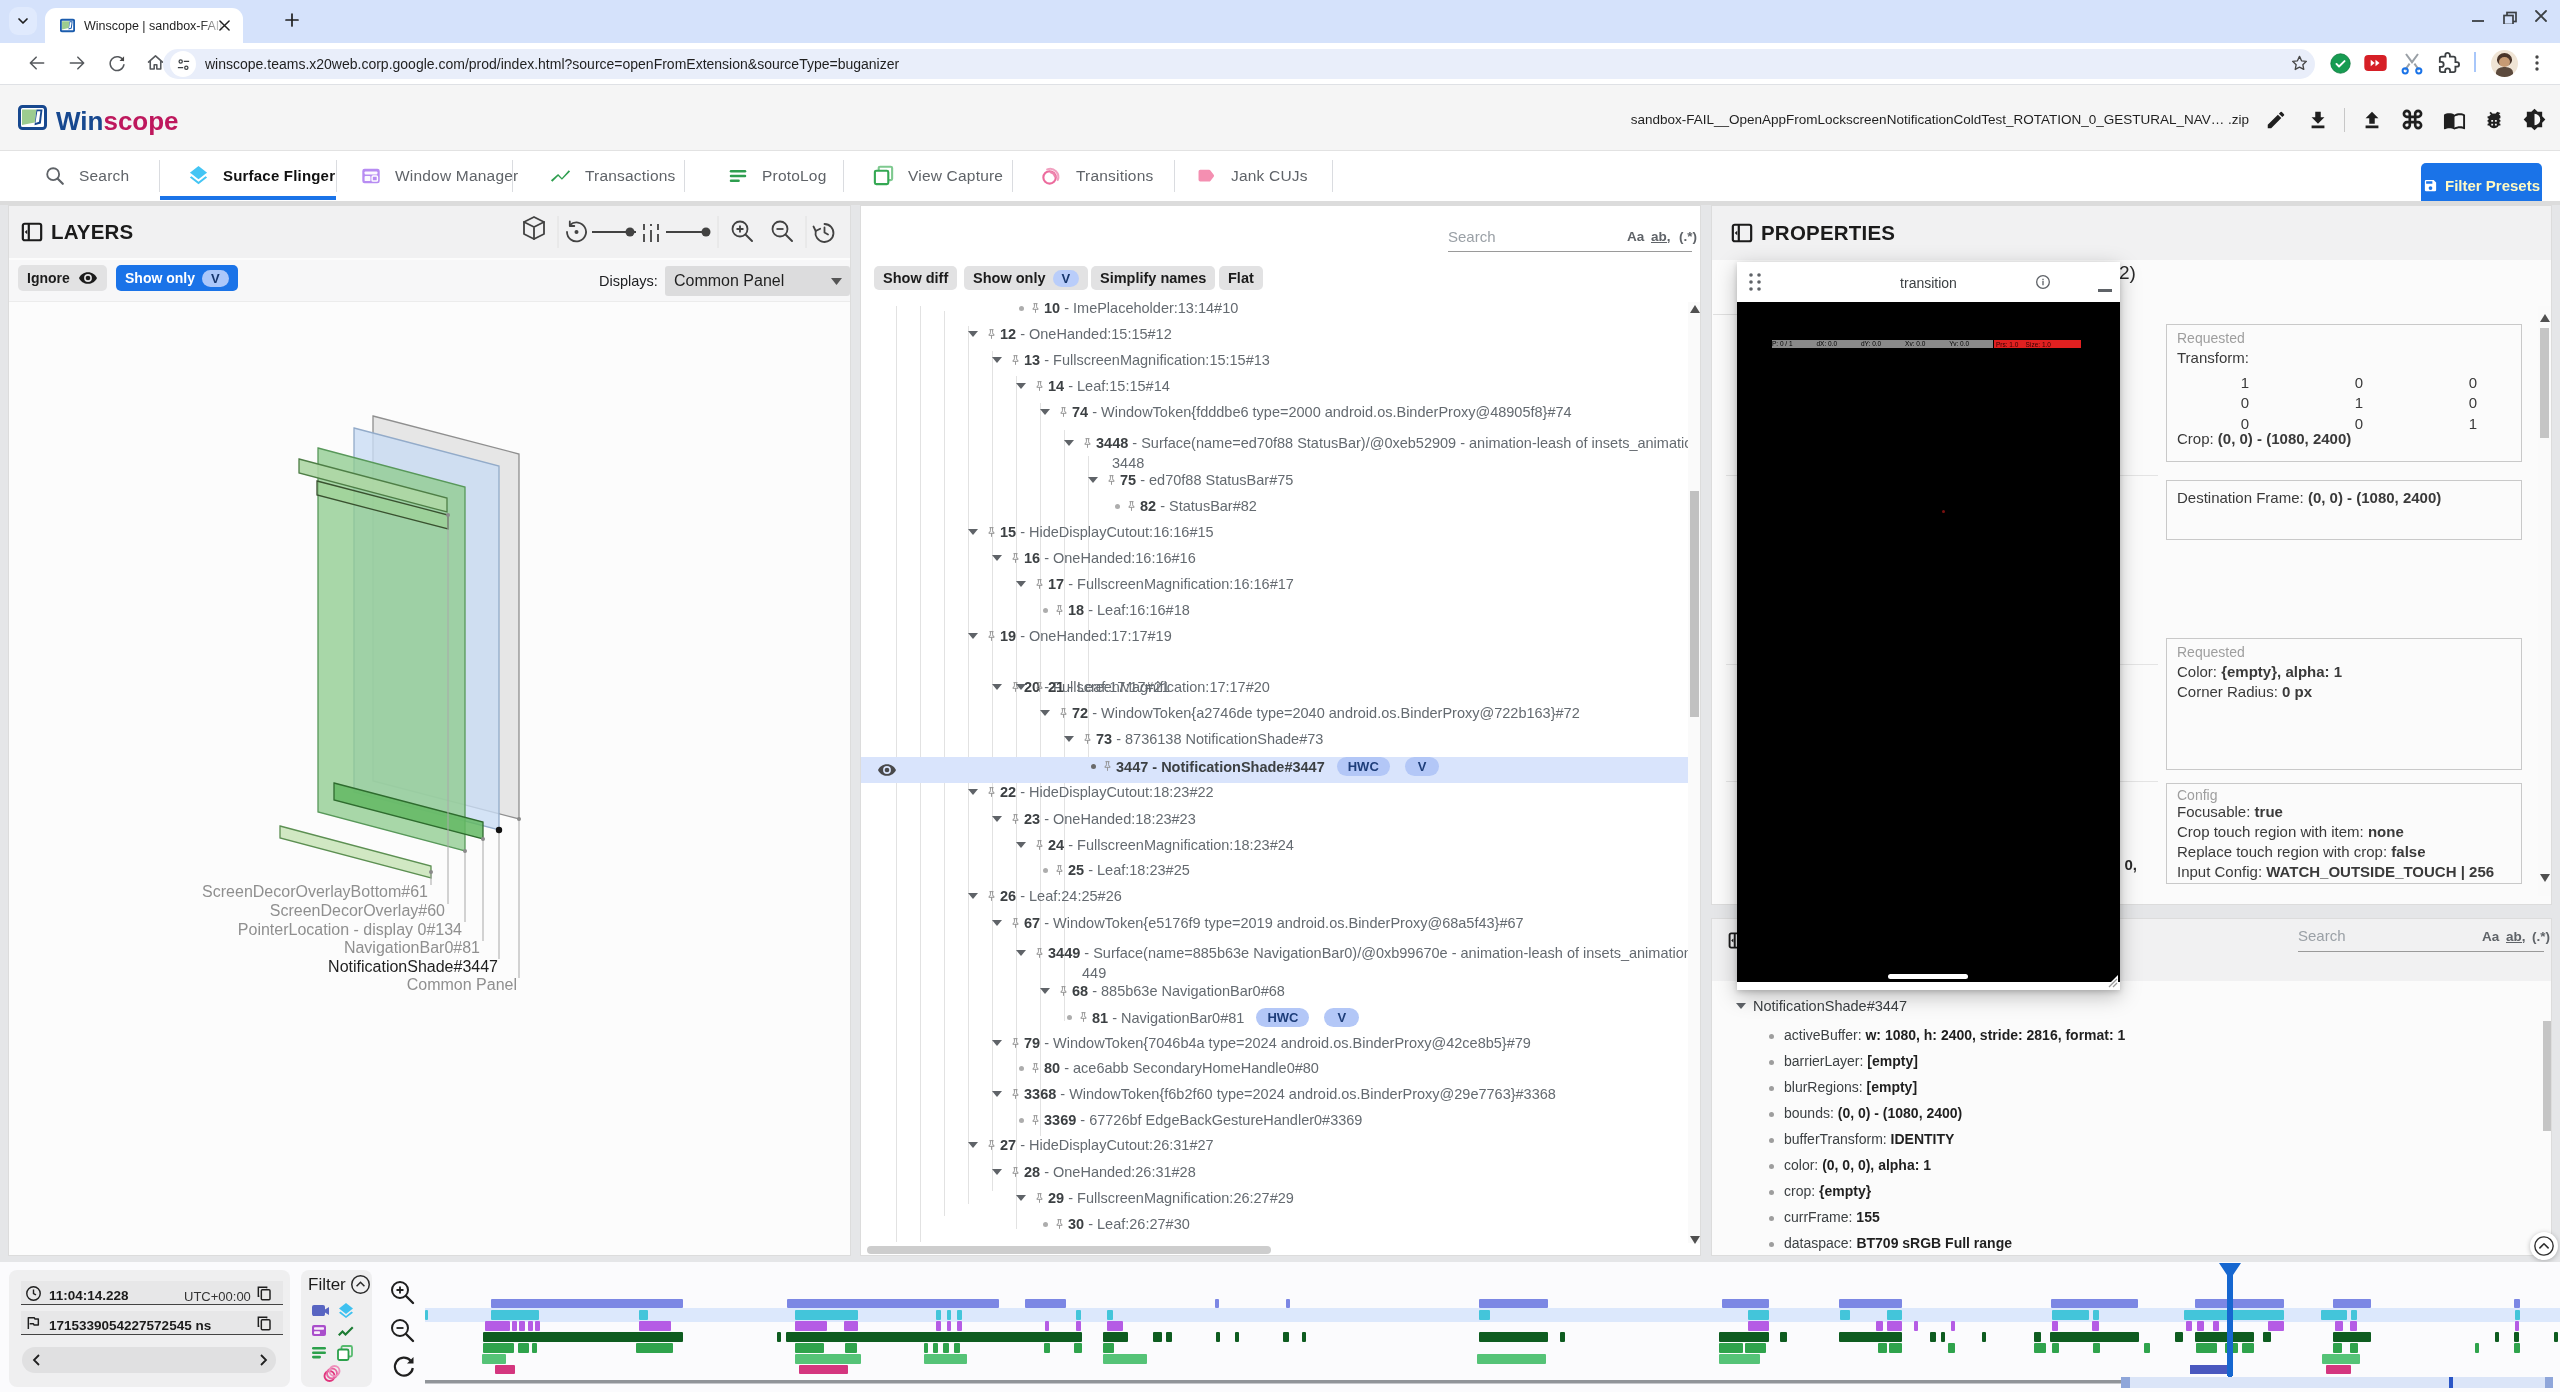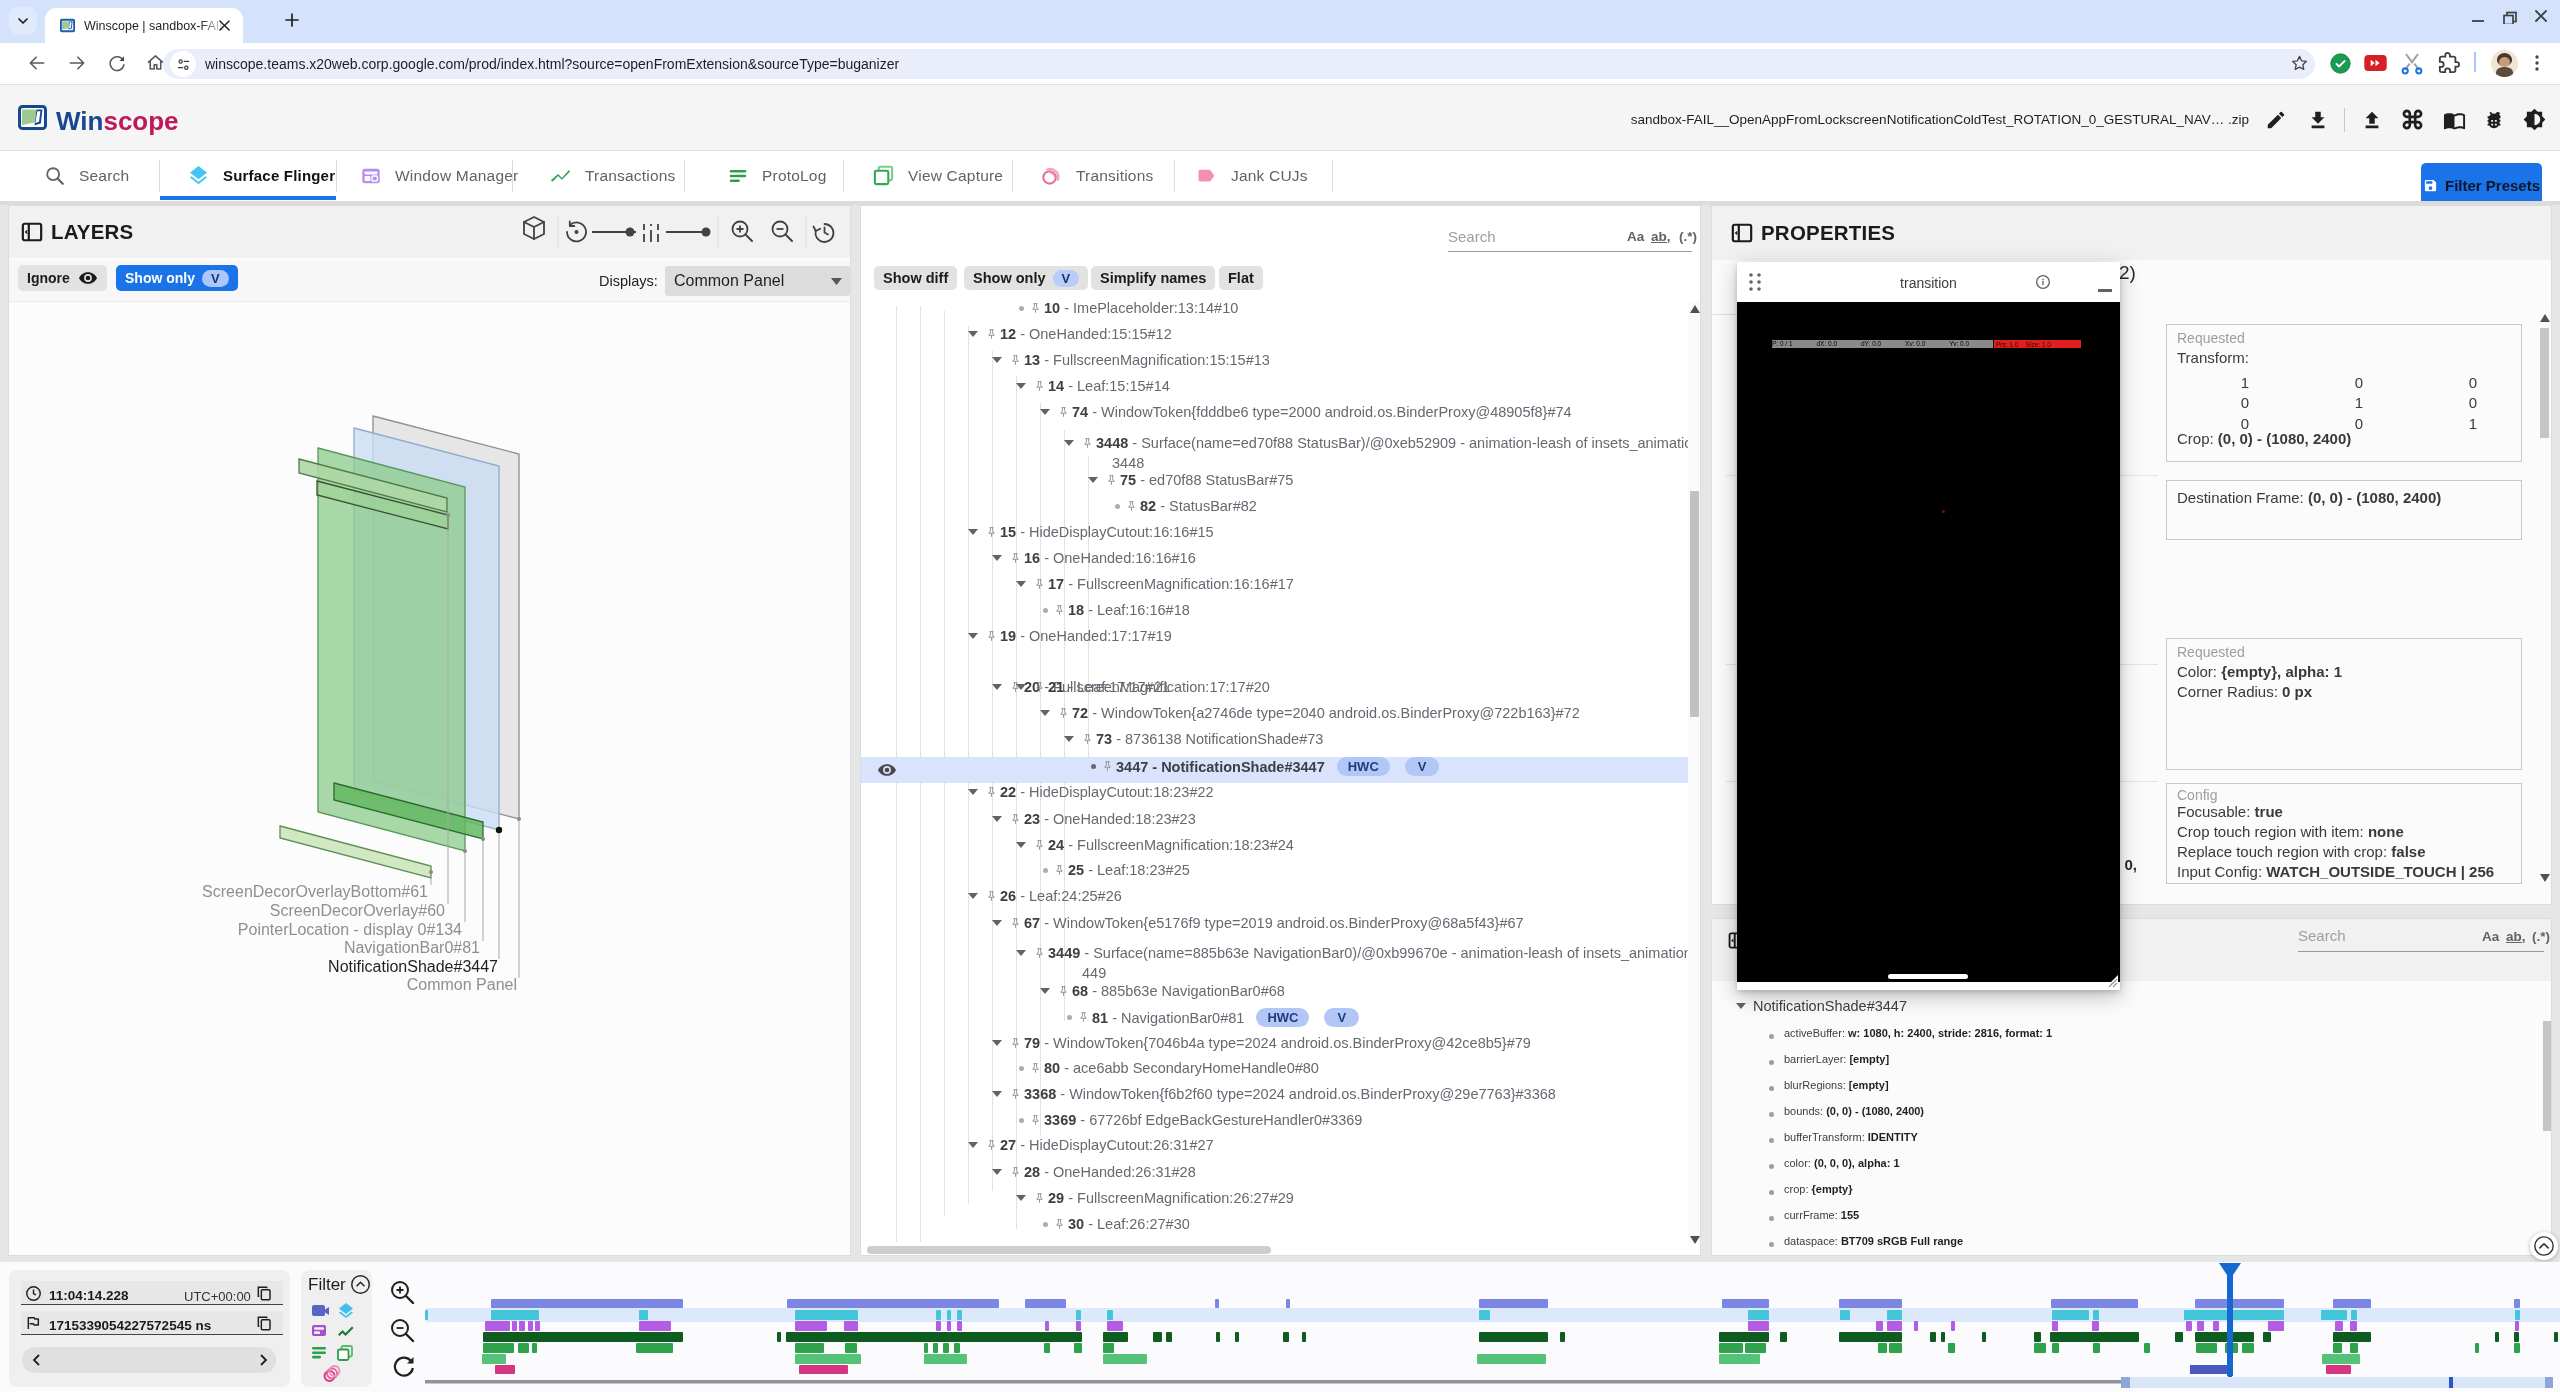--- a/index.html
+++ b/index.html
@@ -25,21 +25,21 @@
 
 .trow{position:absolute;display:flex;align-items:center;font-size:14.5px;color:#646a70;white-space:nowrap}
 .trow b{color:#3c4043;font-weight:700}
 .tri{width:0;height:0;border-left:5px solid transparent;border-right:5px solid transparent;border-top:6px solid #5f6368;margin-right:7px}
 .blt{width:5px;height:5px;border-radius:50%;background:#adadad;margin:0 5px 0 3px}
 .guide{position:absolute;width:1px;background:#e2e2e2}
 .hwc{display:inline-block;background:#b3c7f7;color:#1e3e7a;border-radius:11px;font-size:13px;font-weight:700;padding:2px 11px;margin-left:12px}
 
 .pbox{position:absolute;border:1px solid #c9c9c9;font-size:15px;color:#3a3a3a}
 .pbox .lab{color:#9e9e9e;font-size:14px}
-.pitem{position:absolute;font-size:11px;color:#3c4043;white-space:nowrap}
+.pitem{position:absolute;font-size:14px;color:#3c4043;white-space:nowrap}
 .pitem b{color:#1f1f1f}
 .dot{position:absolute;width:5px;height:5px;border-radius:50%;background:#9e9e9e}
 
 #tl{position:absolute;left:0;top:1262px;width:2560px;height:130px;background:#fbfbfd}
 .tlcard{position:absolute;background:#efeff0;border-radius:8px}
 </style></head>
 <body>
 
 
 <div id="tabstrip"></div>
@@ -221,21 +221,21 @@
       <span>Transitions</span>
     </div>
 <div class="navtab" style="left:1196px">
       <svg width="22" height="22" viewBox="0 0 24 24">
         <path d="M3 6a2 2 0 0 1 2-2h10.5a2 2 0 0 1 1.6.8L21 9.8a2 2 0 0 1 0 2.4l-3.9 5a2 2 0 0 1-1.6.8H5a2 2 0 0 1-2-2z" fill="#f48fb1" transform="translate(0 1.5) scale(.92)"></path>
       </svg>
       <span>Jank CUJs</span>
     </div>
 <div class="navdiv" style="left:159px"></div><div class="navdiv" style="left:336px"></div><div class="navdiv" style="left:512px"></div><div class="navdiv" style="left:684px"></div><div class="navdiv" style="left:843px"></div><div class="navdiv" style="left:1012px"></div><div class="navdiv" style="left:1174px"></div><div class="navdiv" style="left:1332px"></div>
 <div style="position:absolute;left:160px;top:196px;width:176px;height:4px;background:#1a73e8"></div>
-<div style="position:absolute;left:2421px;top:163px;width:121px;height:44px;border-radius:5px;background:#1a73e8;color:#0f172a;display:flex;align-items:center;justify-content:center;gap:7px;font-size:15px;font-weight:700">
+<div style="position:absolute;left:2421px;top:163px;width:121px;height:44px;border-radius:5px;background:#1a73e8;color:#fef9c3;display:flex;align-items:center;justify-content:center;gap:7px;font-size:15px;font-weight:700">
 <svg width="15" height="15" viewBox="0 0 24 24">
         <path d="M17 3H5a2 2 0 0 0-2 2v14a2 2 0 0 0 2 2h14a2 2 0 0 0 2-2V7l-4-4zm-5 16a3 3 0 1 1 0-6 3 3 0 0 1 0 6zm3-10H5V5h10z" fill="#fff"></path>
       </svg>Filter Presets</div>
 <div style="position:absolute;left:0px;top:201px;width:2560px;height:4px;background:#dcdcdc"></div>
 
 
 <div class="panel" id="layers" style="left:8px;top:205px;width:843px;height:1051px;background:#fcfcfc">
 <div class="phead" style="height:52px">
 <svg width="22" height="22" viewBox="0 0 24 24" style="margin-left:12px">
           <rect x="2" y="3" width="20" height="18" rx="2" fill="none" stroke="#1b1b1b" stroke-width="2.4"></rect>

